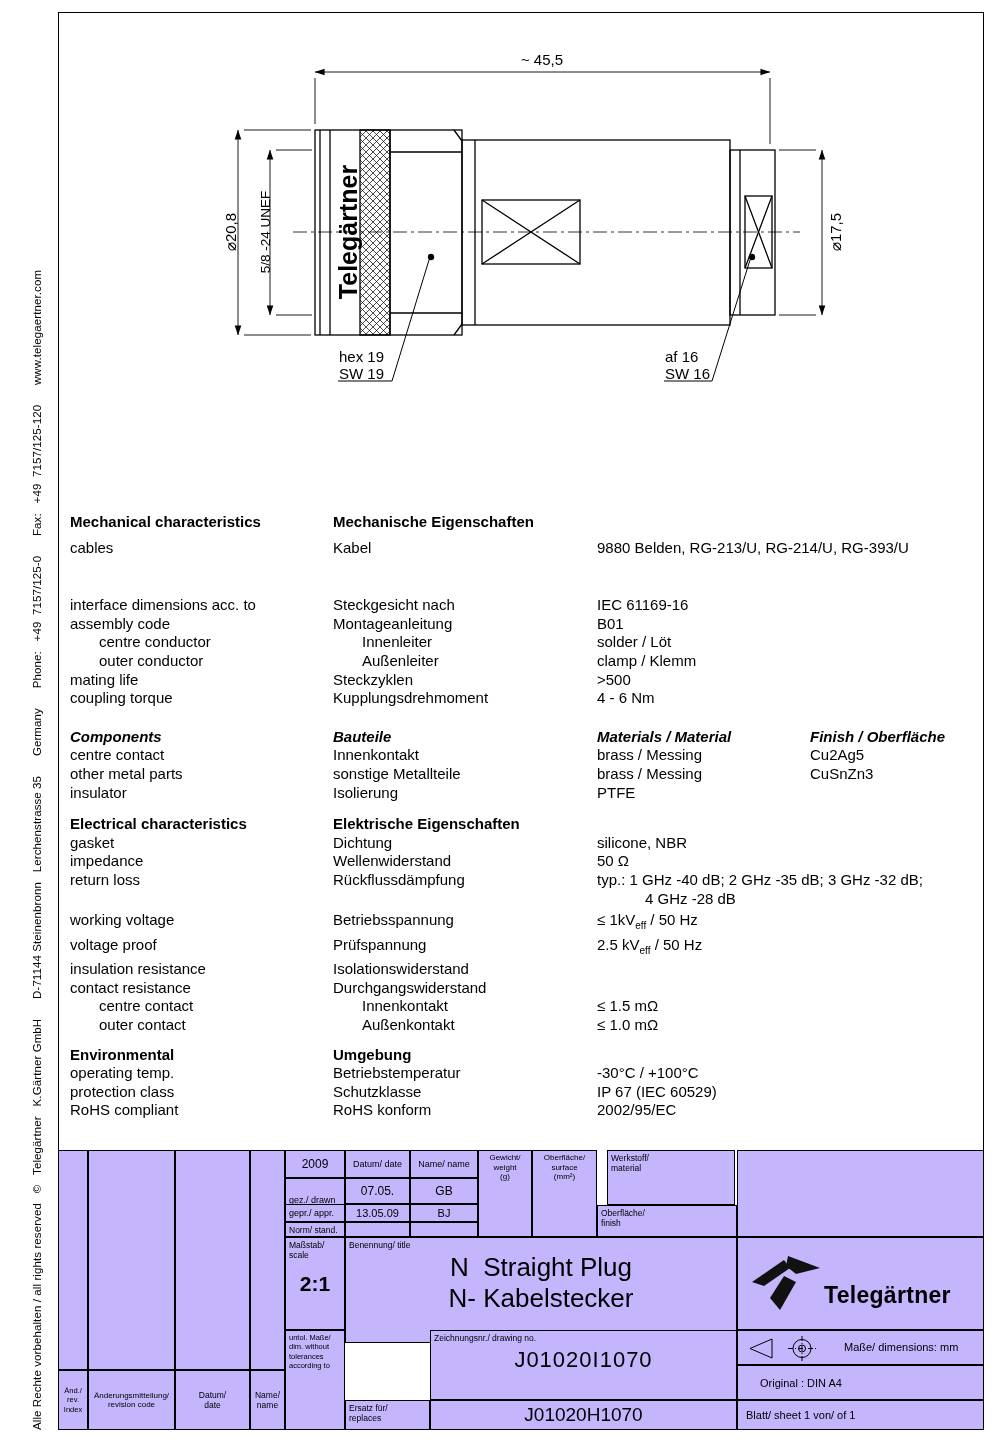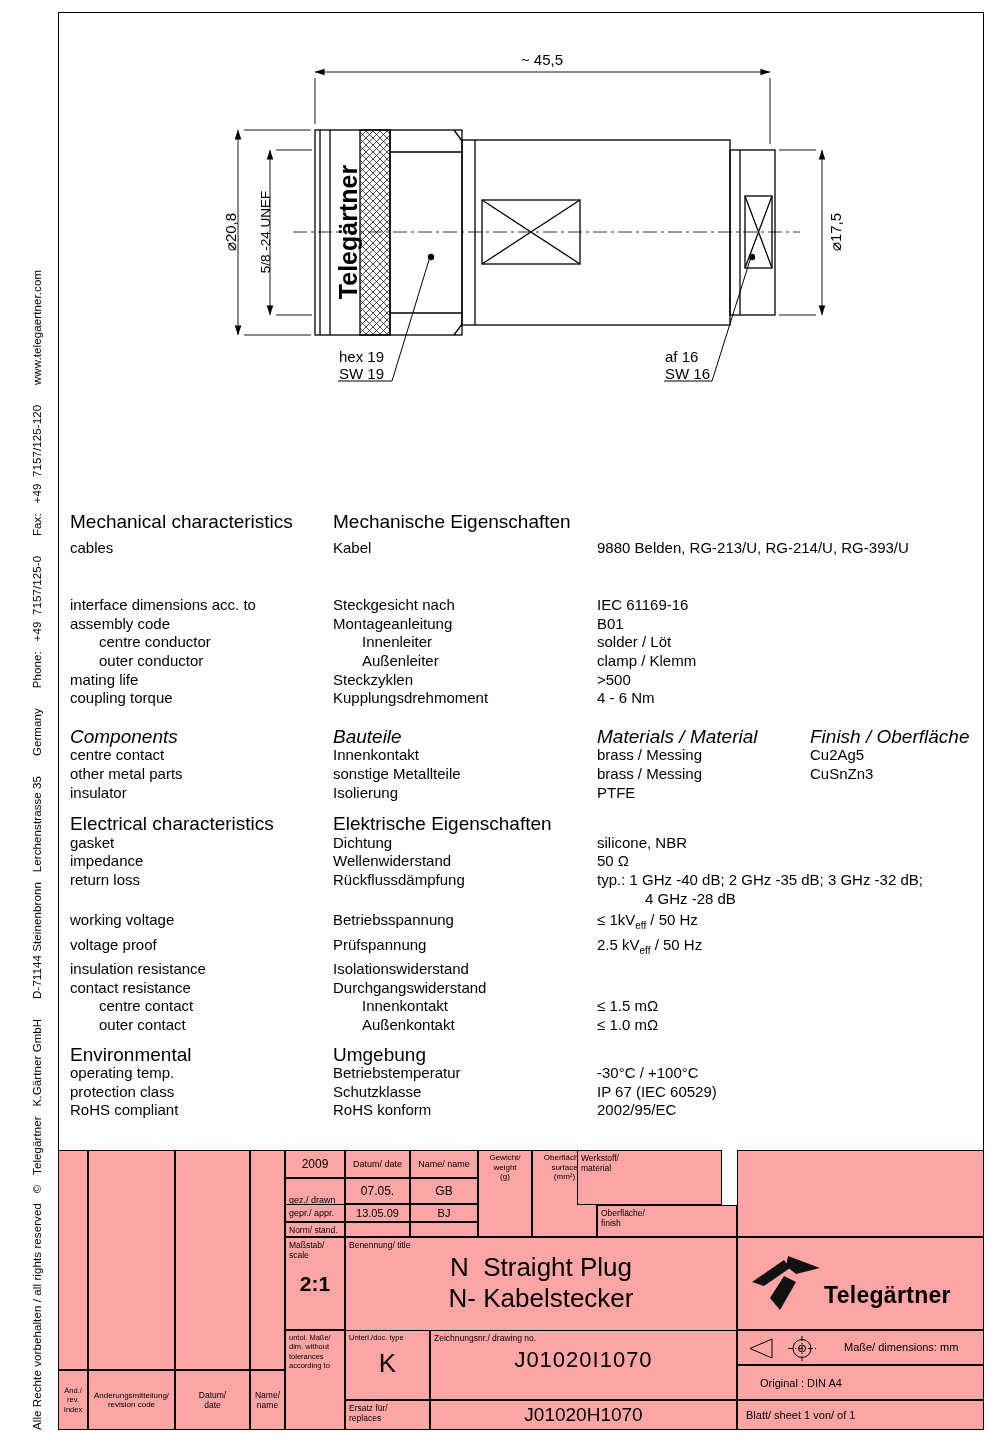--- a/index.html
+++ b/index.html
@@ -9,32 +9,32 @@
            border:1.6px solid #000; box-sizing:border-box; }
   .imprint { position:absolute; left:31px; top:1430px; transform:rotate(-90deg);
              transform-origin:0 0; width:1340px; font-size:11.5px; letter-spacing:0.1px;
              white-space:pre; }
 
   
   .specs { position:absolute; left:70px; top:513px; width:902px; }
   .srow { display:grid; grid-template-columns:263px 264px 213px 1fr;
           font-size:15px; line-height:18.6px; white-space:nowrap; }
   .srow .span2 { grid-column:3 / 5; }
-  .shdr { font-weight:normal; font-size:19px; }
+  .shdr { font-weight:bold; font-size:15px; }
   .ital { font-style:italic; }
   .indent { padding-left:29px; }
   .vindent { padding-left:48px; }
   .sub { font-size:10px; vertical-align:sub; }
   .mb8 { margin-bottom:7px; }
   .mt39 { margin-top:39px; } .mt20 { margin-top:20px; } .mt13 { margin-top:13px; }
   .mt3 { margin-top:3px; } .mt11 { margin-top:11px; }
 
   
   .tb { position:absolute; left:58px; top:1150px; width:926px; height:280px; }
-  .cell { position:absolute; border:1px solid #000; box-sizing:border-box; background:#fca5a5; }
+  .cell { position:absolute; border:1px solid #000; box-sizing:border-box; background:#c4b5fd; }
   .lab { font-size:8.5px; line-height:1.2; padding:2px 0 0 3px; white-space:pre-line; }
   .lab-c { font-size:8px; line-height:1.2; padding-top:2px; text-align:center; white-space:pre-line; }
   .pre { white-space:pre-line; }
   .ws-pre { white-space:pre; }
   .flexc { display:flex; align-items:center; justify-content:center; text-align:center; }
   .flexl { display:flex; align-items:center; padding-left:3px; }
   .t75 { font-size:7.5px; line-height:1.25; } .t8 { font-size:8px; } .t85 { font-size:8.5px; }
   .t9 { font-size:9px; } .t11 { font-size:11px; } .t12 { font-size:12px; }
   .scale-val { font-size:21px; text-align:center; margin-top:12px; font-weight:bold; }
   .title-big { font-size:26px; text-align:center; line-height:31px; }
@@ -303,21 +303,21 @@
     <div class="cell" style="left:420px;top:0;width:54px;height:87px">
       <div class="lab-c">Gewicht/
 weight
 (g)</div>
       </div>
     <div class="cell" style="left:474px;top:0;width:65px;height:87px">
       <div class="lab-c">Oberfläche/
 surface
 (mm²)</div>
       </div>
-    <div class="cell" style="left:519px;top:0;width:145px;height:55px">
+    <div class="cell" style="left:549px;top:0;width:128px;height:55px">
       <div class="lab">Werkstoff/
 material</div>
       </div>
     <div class="cell" style="left:539px;top:55px;width:140px;height:32px">
       <div class="lab">Oberfläche/
 finish</div>
       </div>
 
     <div class="cell flexl t9" style="left:227px;top:28px;width:60px;height:43px">gez./ drawn</div>
     <div class="cell flexc t12" style="left:287px;top:28px;width:65px;height:26px">07.05.</div>
@@ -339,24 +339,20 @@
       <div class="title-big ws-pre" style="margin-top:2px">N  Straight Plug</div>
       <div class="title-big">N- Kabelstecker</div>
     </div>
 
     <div class="cell" style="left:227px;top:180px;width:60px;height:100px">
       <div class="lab t75 pre">untol. Maße/
 dim. without
 tolerances
 according to</div>
       </div>
-    <div class="cell" style="left:287px;top:180px;width:85px;height:70px">
-      <div class="lab t75">Unterl./doc. type</div>
-      <div class="doct-val">K</div>
-    </div>
     <div class="cell" style="left:372px;top:180px;width:307px;height:70px">
       <div class="lab t85">Zeichnungsnr./ drawing no.</div>
       <div class="drawno-val">J01020I1070</div>
     </div>
     <div class="cell" style="left:287px;top:250px;width:85px;height:30px">
       <div class="lab t85 pre">Ersatz für/
 replaces</div>
       </div>
     <div class="cell flexc repl-val" style="left:372px;top:250px;width:307px;height:30px">J01020H1070</div>
 

